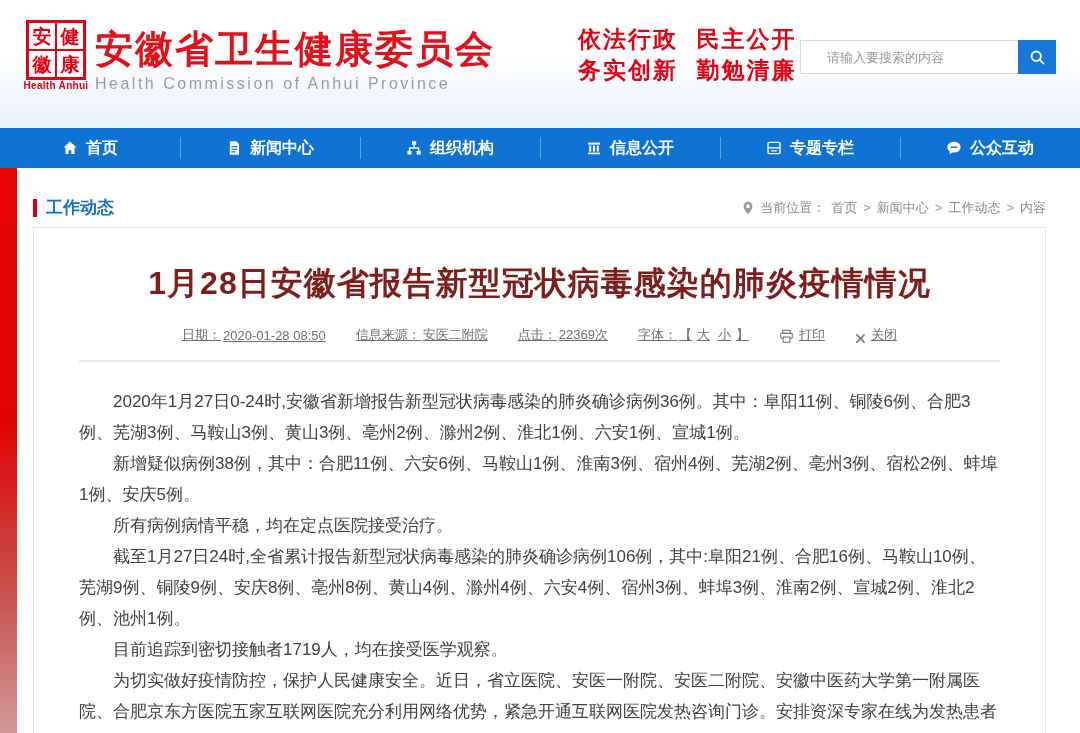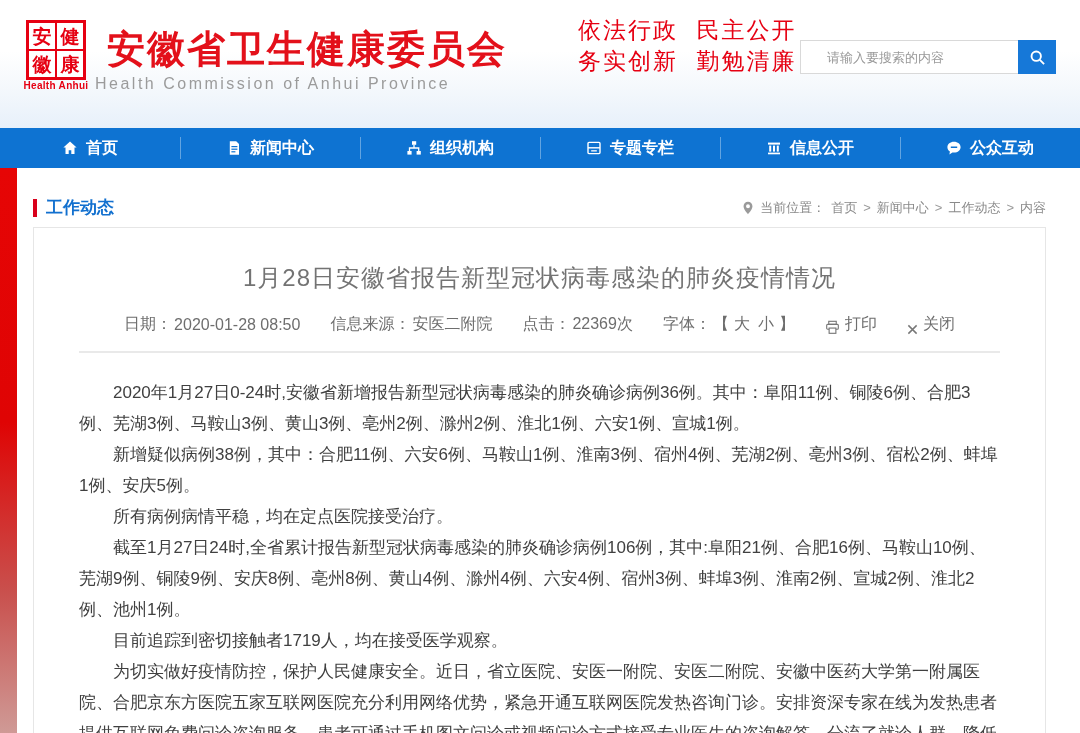--- a/index.html
+++ b/index.html
@@ -10,23 +10,23 @@
   
   .header { position:relative; width:1080px; height:128px;
             background:linear-gradient(180deg,#ffffff 0%,#ffffff 40%,#f4f8fc 70%,#e7f0fa 100%); }
   .logo { position:absolute; left:20px; top:20px; width:72px; text-align:center; cursor:pointer; }
   .seal { width:60px; height:60px; margin:0 auto; border:3px solid #e60012; background:#e60012;
           display:grid; grid-template-columns:1fr 1fr; grid-template-rows:1fr 1fr; gap:2px; }
   .seal span { background:#fff; color:#e60012; font-weight:bold; font-size:19px; line-height:1;
                display:flex; align-items:center; justify-content:center; }
   .seal-caption { margin-top:0; font-size:10px; font-weight:bold; color:#e60012; letter-spacing:.3px; }
   .titles { position:absolute; left:95px; top:24px; }
-  .site-title { font-size:38px; font-weight:bold; color:#e3101a; letter-spacing:2px;margin-left:12px; }
+  .site-title { font-size:38px; font-weight:bold; color:#e3101a; letter-spacing:2px; }
   .site-subtitle { font-size:16px; color:#9b9b9b; letter-spacing:2.5px; }
-  .slogan { position:absolute; left:578px; top:15px; color:#e60012; font-weight:normal;
+  .slogan { position:absolute; left:578px; top:24px; color:#e60012; font-weight:bold;
             font-size:23px; line-height:31px; letter-spacing:2px; word-spacing:10px; }
   .search { position:absolute; right:24px; top:40px; display:flex; }
   .search input { width:218px; height:34px; border:1px solid #d9d9d9; border-right:none; background:#fff;
                   padding:0 26px; font-size:13px; color:#333; outline:none; }
   .search input::placeholder { color:#999; }
   .search button { width:38px; height:34px; background:#1678d8; border:none; cursor:pointer;
                    display:flex; align-items:center; justify-content:center; }
 
   
   .nav { position:relative; width:1080px; height:40px; background:#0e73d2; display:flex; }
@@ -47,23 +47,23 @@
   .section-title { display:flex; align-items:center; gap:9px; }
   .section-title .bar { width:4px; height:18px; background:#d9001b; }
   .section-title .txt { font-size:17px; font-weight:bold; color:#1270cf; }
   .breadcrumb { display:flex; align-items:center; gap:6px; font-size:13px; color:#8a8a8a; }
   .breadcrumb a { color:#8a8a8a; text-decoration:none; cursor:pointer; }
   .breadcrumb .sep { color:#9a9a9a; }
 
   
   .content-box { width:1013px; margin-left:33px; border:1px solid #e6e6e6; background:#fff;
                  height:560px; padding:34px 45px 0 45px; }
-  .article-title { text-align:center; font-size:24px; font-weight:400; color:#737373; letter-spacing:1px; }
+  .article-title { text-align:center; font-size:32px; font-weight:700; color:#7f1d1d; letter-spacing:1px; }
   .meta { margin-top:20px; display:flex; justify-content:center; align-items:center; gap:30px;
-          font-size:16px; color:#6e6e6e; }
+          font-size:13px; color:#6e6e6e;text-decoration:underline; }
   .meta .grp { display:flex; align-items:center; gap:2px; white-space:nowrap; }
   .meta a { color:#6e6e6e; text-decoration:none; cursor:pointer; }
   .meta .fontctl a { padding:0 3px; }
   .meta .act { display:flex; align-items:flex-end; gap:5px; cursor:pointer; }
   .divider { margin-top:16px; border:none; border-top:2px solid #e9e9e9; }
   .body-text { margin-top:24px; font-size:17px; color:#404040; line-height:31px; }
   .body-text p { text-indent:2em; }
 </style>
 </head>
 <body>
@@ -119,35 +119,35 @@
       <svg width="16" height="16" viewBox="0 0 16 16">
         <rect x="6" y="1.2" width="4.2" height="3.6" fill="#fff"></rect>
         <rect x="1.4" y="11" width="4.2" height="3.6" fill="#fff"></rect>
         <rect x="10.6" y="11" width="4.2" height="3.6" fill="#fff"></rect>
         <path d="M8 4.8 V8 M3.5 11 V8 H12.7 V11" fill="none" stroke="#fff" stroke-width="1.3"></path>
       </svg>
       <span>组织机构</span>
     </a>
     <a class="nav-item">
       <svg width="16" height="16" viewBox="0 0 16 16">
-        <rect x="2" y="2.4" width="12" height="11.2" rx="1" fill="none" stroke="#fff" stroke-width="1.4"></rect>
-        <line x1="2" y1="7.8" x2="14" y2="7.8" stroke="#fff" stroke-width="1.4"></line>
-        <rect x="5.2" y="10.2" width="5.6" height="1.3" fill="#fff"></rect>
-      </svg>
-      <span>专题专栏</span>
-    </a>
-    <a class="nav-item">
-      <svg width="16" height="16" viewBox="0 0 16 16">
         <rect x="2" y="2.6" width="12" height="2" fill="#fff"></rect>
         <rect x="3.2" y="5.6" width="2" height="6" fill="#fff"></rect>
         <rect x="7" y="5.6" width="2" height="6" fill="#fff"></rect>
         <rect x="10.8" y="5.6" width="2" height="6" fill="#fff"></rect>
         <rect x="2" y="12.6" width="12" height="1.7" fill="#fff"></rect>
       </svg>
       <span>信息公开</span>
+    </a>
+    <a class="nav-item">
+      <svg width="16" height="16" viewBox="0 0 16 16">
+        <rect x="2" y="2.4" width="12" height="11.2" rx="1" fill="none" stroke="#fff" stroke-width="1.4"></rect>
+        <line x1="2" y1="7.8" x2="14" y2="7.8" stroke="#fff" stroke-width="1.4"></line>
+        <rect x="5.2" y="10.2" width="5.6" height="1.3" fill="#fff"></rect>
+      </svg>
+      <span>专题专栏</span>
     </a>
     <a class="nav-item">
       <svg width="16" height="16" viewBox="0 0 16 16">
         <path d="M8 1.8 C4.2 1.8 1.4 4.2 1.4 7.2 c0 1.8 1 3.3 2.5 4.3 L3.4 14.4 6.4 12.4 c.5 .1 1 .2 1.6 .2 3.8 0 6.6 -2.4 6.6 -5.4 S11.8 1.8 8 1.8 Z" fill="#fff"></path>
         <rect x="4.8" y="6.5" width="6.4" height="1.5" fill="#0e73d2"></rect>
       </svg>
       <span>公众互动</span>
     </a>
   </nav>
 

